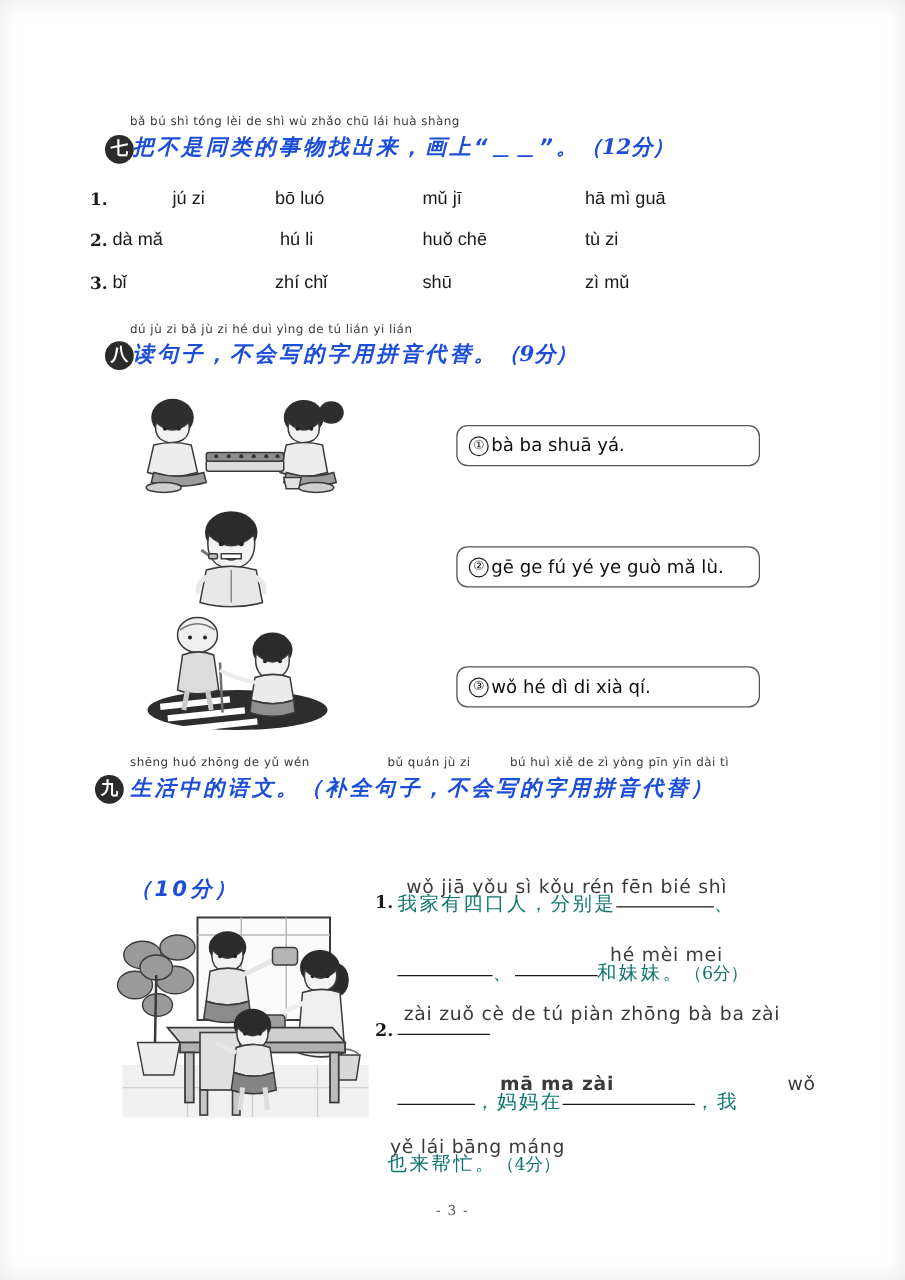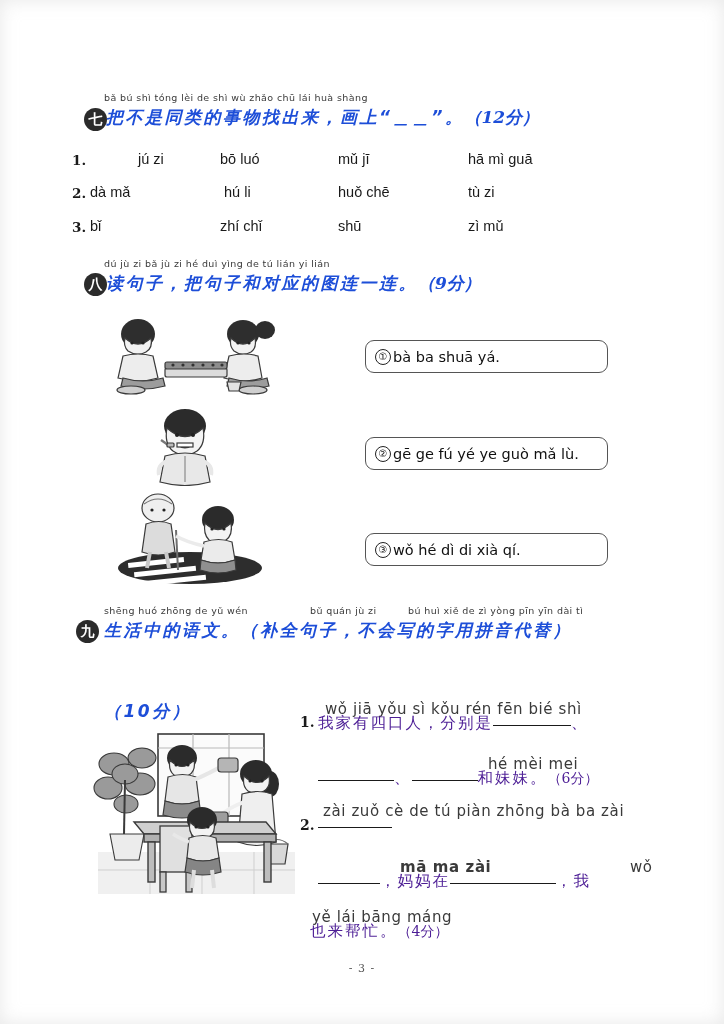--- a/index.html
+++ b/index.html
@@ -121,21 +121,21 @@
     font-family: "DejaVu Serif", serif;
     font-weight: bold;
     font-size: 14px;
   }
   .q-cn {
     position: absolute;
     font-family: "DejaVu Sans", sans-serif;
     font-size: 15.5px;
     letter-spacing: 2px;
     white-space: nowrap;
-    color: #4c1d95;
+    color: #0f766e;
   }
   .q-pin {
     position: absolute;
     font-size: 15px;
     color: #3a3a3a;
     letter-spacing: 0.6px;
     white-space: nowrap;
     font-family: "DejaVu Sans", sans-serif;
   }
   .blank {
@@ -187,21 +187,21 @@
     <div class="word-cell" style="left:90px; top:218px;">bǐ</div>
     <div class="word-cell" style="left:220px; top:218px;">zhí chǐ</div>
     <div class="word-cell" style="left:338px; top:218px;">shū</div>
     <div class="word-cell" style="left:468px; top:218px;">zì mǔ</div>
   </div>
 
   <div class="section">
     <div class="sec-circle" style="left:84px; top:273px;">八</div>
     <div class="pin-row" style="left:104px; top:258px;">dú jù zi    bǎ jù zi hé duì yìng de tú lián yi lián</div>
     <div class="hdr-line hdr-cn" style="left:106px; top:272px;">
-      <span>读句子，把句子和对应的图连一连。</span><span class="score">（9分）</span>
+      <span>读句子，不会写的字用拼音代替。</span><span class="score">（9分）</span>
     </div>
 
     <div class="illus" style="left:95px; top:312px;">
       <svg width="210" height="85" viewBox="0 0 210 85">
         <g fill="none" stroke="#3a3a3a" stroke-width="1.2">
 
           <ellipse cx="43" cy="22" rx="17" ry="15" fill="#2e2e2e" stroke="none"></ellipse>
           <path d="M30 26 q13 12 26 0 q2 10 -5 14 q-9 5 -18 -1 q-5 -5 -3 -13z" fill="#f2f2f2"></path>
           <circle cx="37" cy="31" r="1.6" fill="#222" stroke="none"></circle>
           <circle cx="48" cy="31" r="1.6" fill="#222" stroke="none"></circle>

